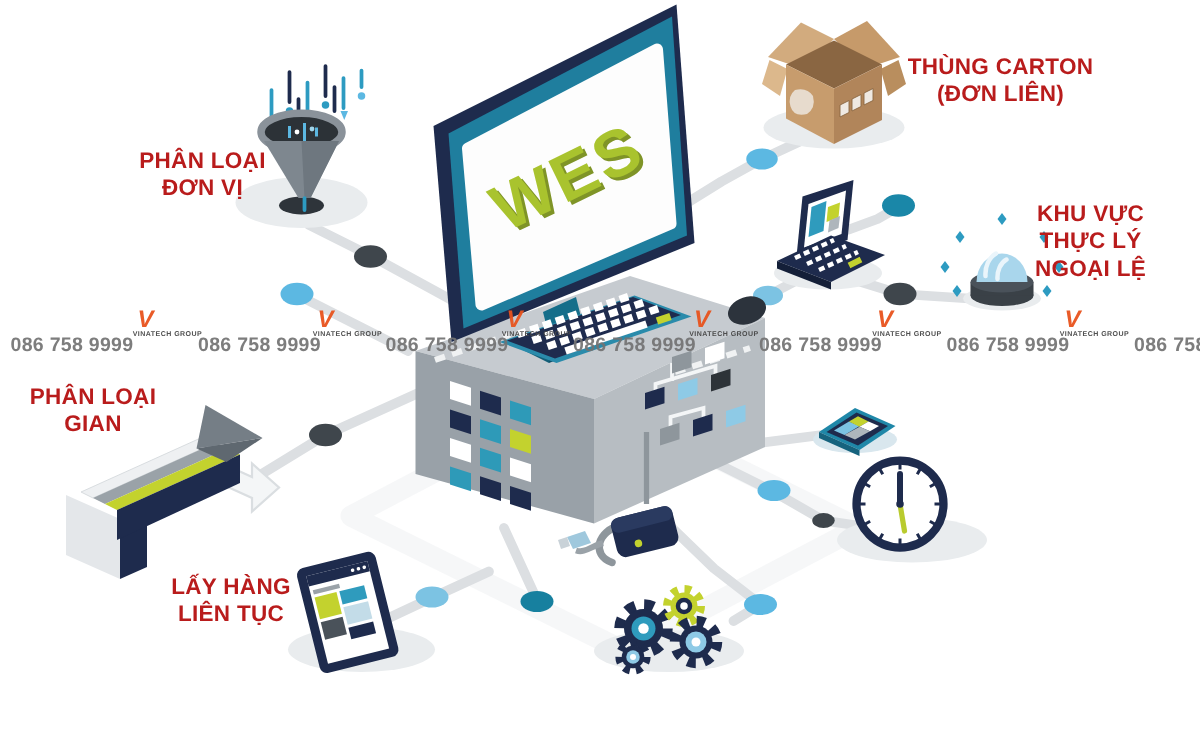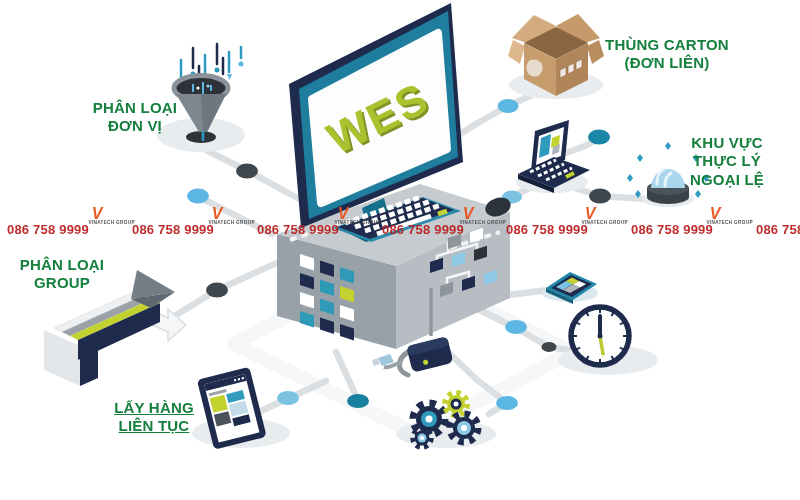--- a/index.html
+++ b/index.html
@@ -6,27 +6,27 @@
   body{
     width:800px;height:500px;position:relative;overflow:hidden;
     background:#ffffff;
     font-family:"Liberation Sans", sans-serif;
   }
   #stage{position:absolute;left:0;top:0;width:800px;height:500px;}
   svg{position:absolute;left:0;top:0;z-index:1;}
   .node-label{
     position:absolute;transform:translateX(-50%);
     text-align:center;font-weight:bold;font-size:15px;line-height:1.22;
-    color:#15803d;letter-spacing:.2px;white-space:nowrap;z-index:20;
+    color:#b91c1c;letter-spacing:.2px;white-space:nowrap;z-index:20;
   }
   .node-label span{display:block;}
   
   .wm-phone{
     position:absolute;z-index:40;font-weight:bold;font-size:13px;
-    color:#b91c1c;opacity:.92;white-space:nowrap;letter-spacing:.2px;
+    color:#737373;opacity:.92;white-space:nowrap;letter-spacing:.2px;
   }
   .wm-logo{
     position:absolute;z-index:40;width:60px;transform:translateX(-50%);
     text-align:center;opacity:.95;
   }
   .wm-v{
     display:block;font-weight:bold;font-style:italic;font-size:16px;
     line-height:13px;color:#e8531d;
   }
   .wm-brand{
@@ -321,23 +321,23 @@
   <span>THÙNG CARTON</span>
   <span>(ĐƠN LIÊN)</span>
 </div>
 <div class="node-label" style="left:727px;top:134px;">
   <span>KHU VỰC</span>
   <span>THỰC LÝ</span>
   <span>NGOẠI LỆ</span>
 </div>
 <div class="node-label" style="left:62px;top:256px;">
   <span>PHÂN LOẠI</span>
-  <span>GROUP</span>
-</div>
-<div class="node-label" style="left:154px;top:399px;text-decoration:underline;">
+  <span>GIAN</span>
+</div>
+<div class="node-label" style="left:154px;top:383px;">
   <span>LẤY HÀNG</span>
   <span>LIÊN TỤC</span>
 </div>
 <div class="node-label" style="left:450px;top:451px;">
 </div>
 
 <div>
   <span class="wm-phone" style="left:7px;top:222px;">086 758 9999</span>
   <span class="wm-phone" style="left:132px;top:222px;">086 758 9999</span>
   <span class="wm-phone" style="left:257px;top:222px;">086 758 9999</span>

